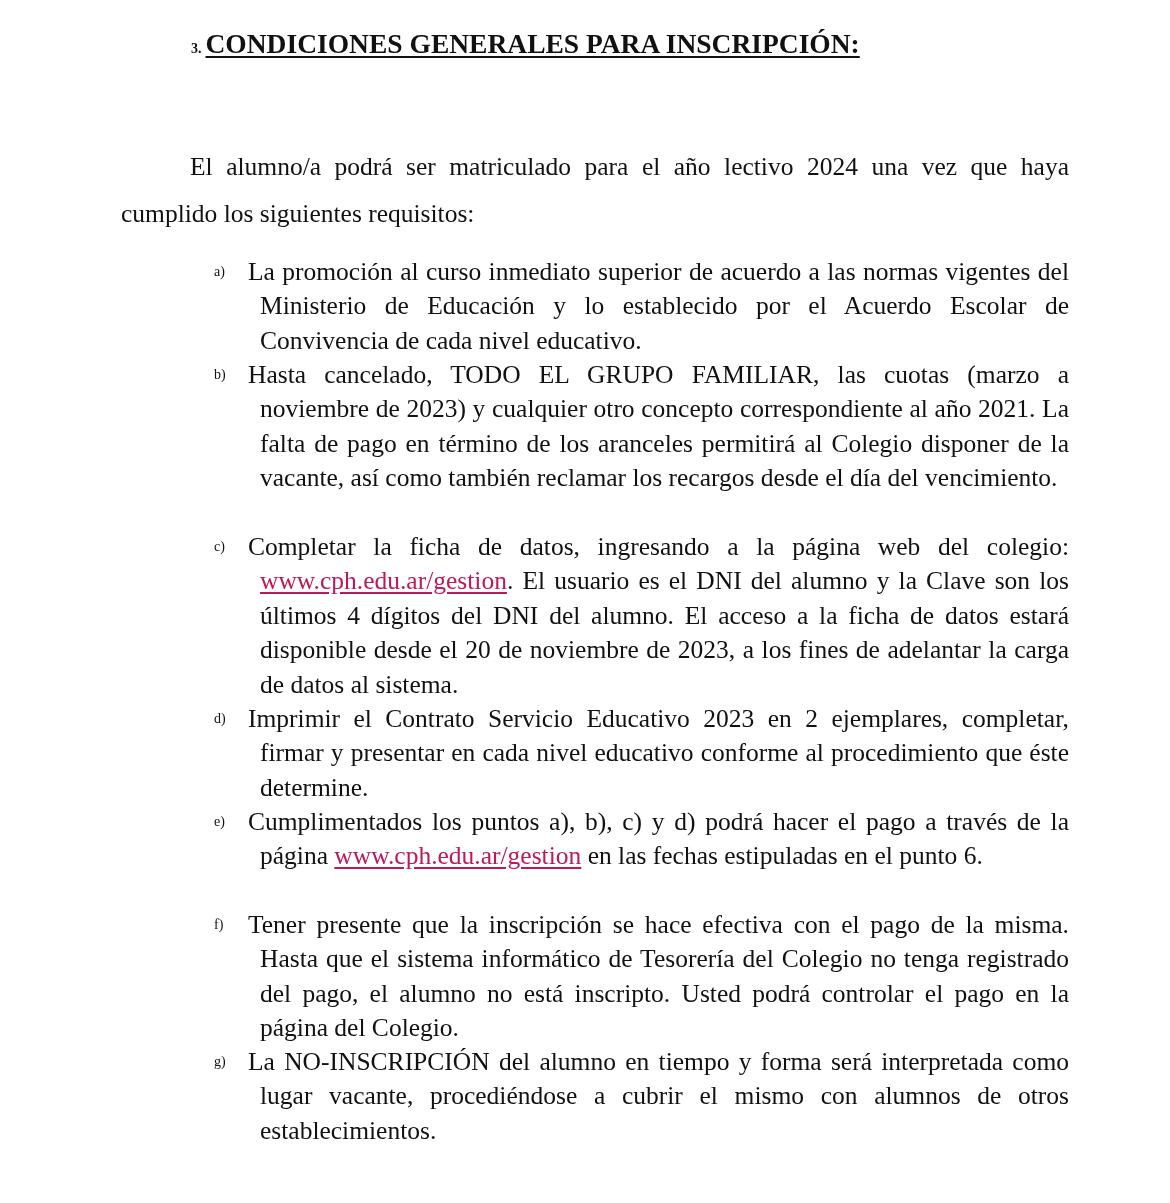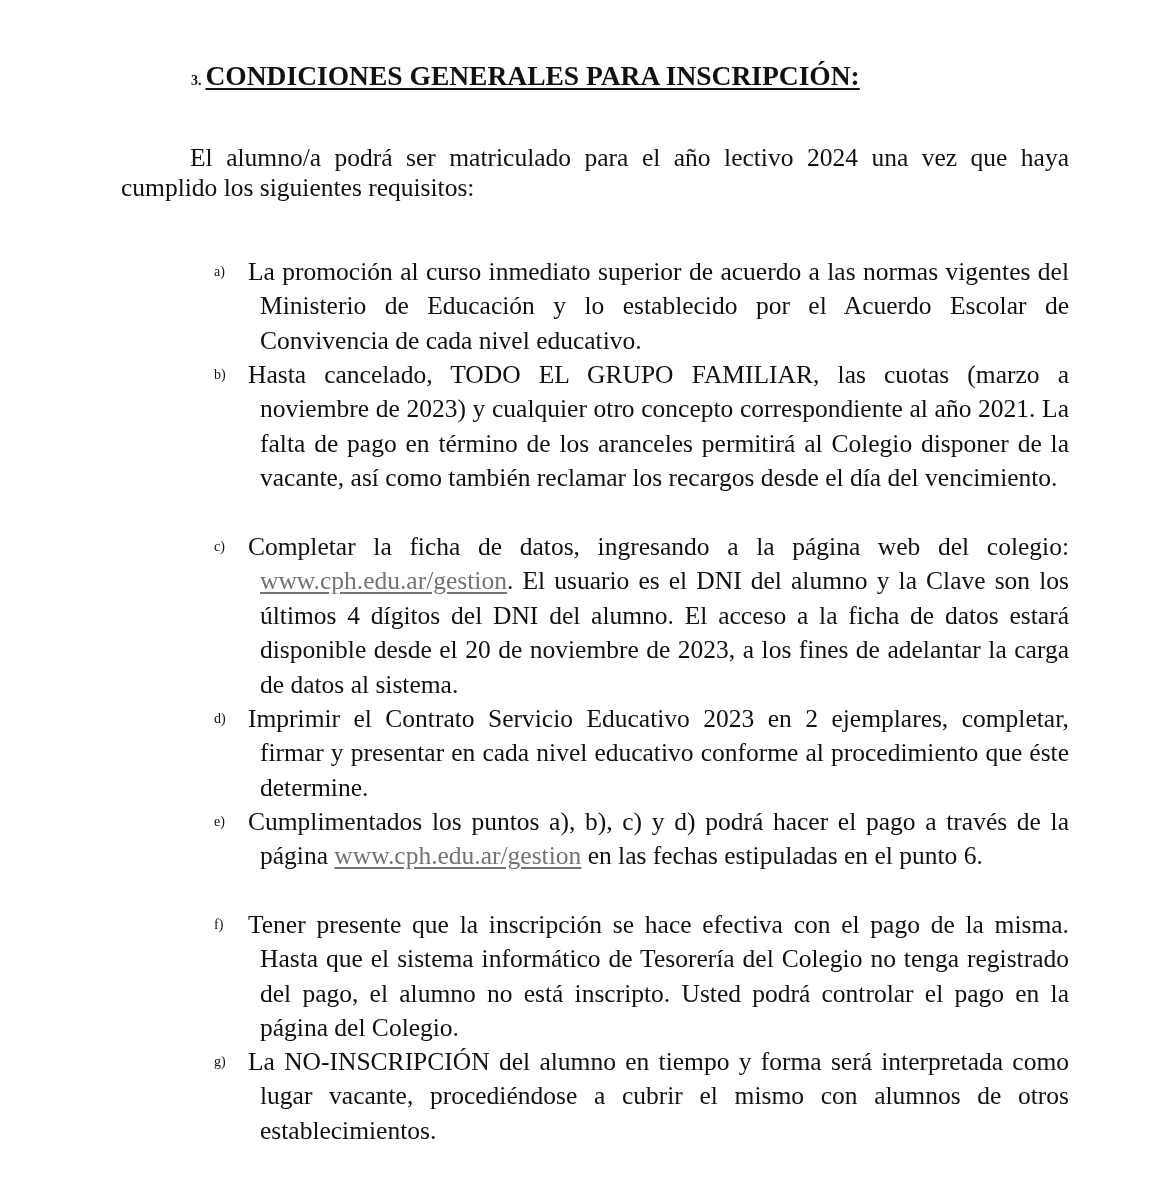--- a/index.html
+++ b/index.html
@@ -1,41 +1,41 @@
 <!DOCTYPE html>
 <html><head>
   <meta charset="utf-8">
   <style>
     html, body { margin: 0; padding: 0; background: #ffffff; }
     body {
       width: 1170px; height: 1203px; position: relative; overflow: hidden;
       font-family: "Liberation Serif", serif; color: #111111;
     }
     .heading {
-      position: absolute; left: 191px; top: 60px;
+      position: absolute; left: 191px; top: 28px;
       font-weight: bold; white-space: nowrap;
     }
     .heading .num { font-size: 14px; margin-right: 4px; }
     .heading .title { font-size: 27.5px; text-decoration: underline; text-underline-offset: 3px; text-decoration-thickness: 2px; }
     .intro {
       position: absolute; left: 121px; top: 143px; width: 948px;
-      font-size: 25.5px; line-height: 30px; text-align: justify;
+      font-size: 25.5px; line-height: 47px; text-align: justify;
       text-indent: 69px; margin: 0;
     }
     .req-list { position: absolute; left: 226px; top: 255px; width: 843px; margin: 0; padding: 0; list-style: none; }
     .req {
       position: relative; padding-left: 34px;
       font-size: 25.5px; line-height: 34.4px; text-align: justify;
       text-align-last: left;
     }
     .req .marker {
       position: absolute; left: 0; top: 0; font-size: 14px;
     }
     .u { text-underline-offset: 3px; }
-    a.link { color: #737373; text-decoration: underline; text-underline-offset: 3px; }
+    a.link { color: #be185d; text-decoration: underline; text-underline-offset: 3px; }
     .req-a { height: 103px; }
     .req-b { height: 172px; }
     .req-c { height: 172px; }
     .req-d { height: 103px; }
     .req-e { height: 103px; }
     .req-f { height: 137px; }
     .req-g { height: 103px; }
   </style>
 </head>
 <body>

